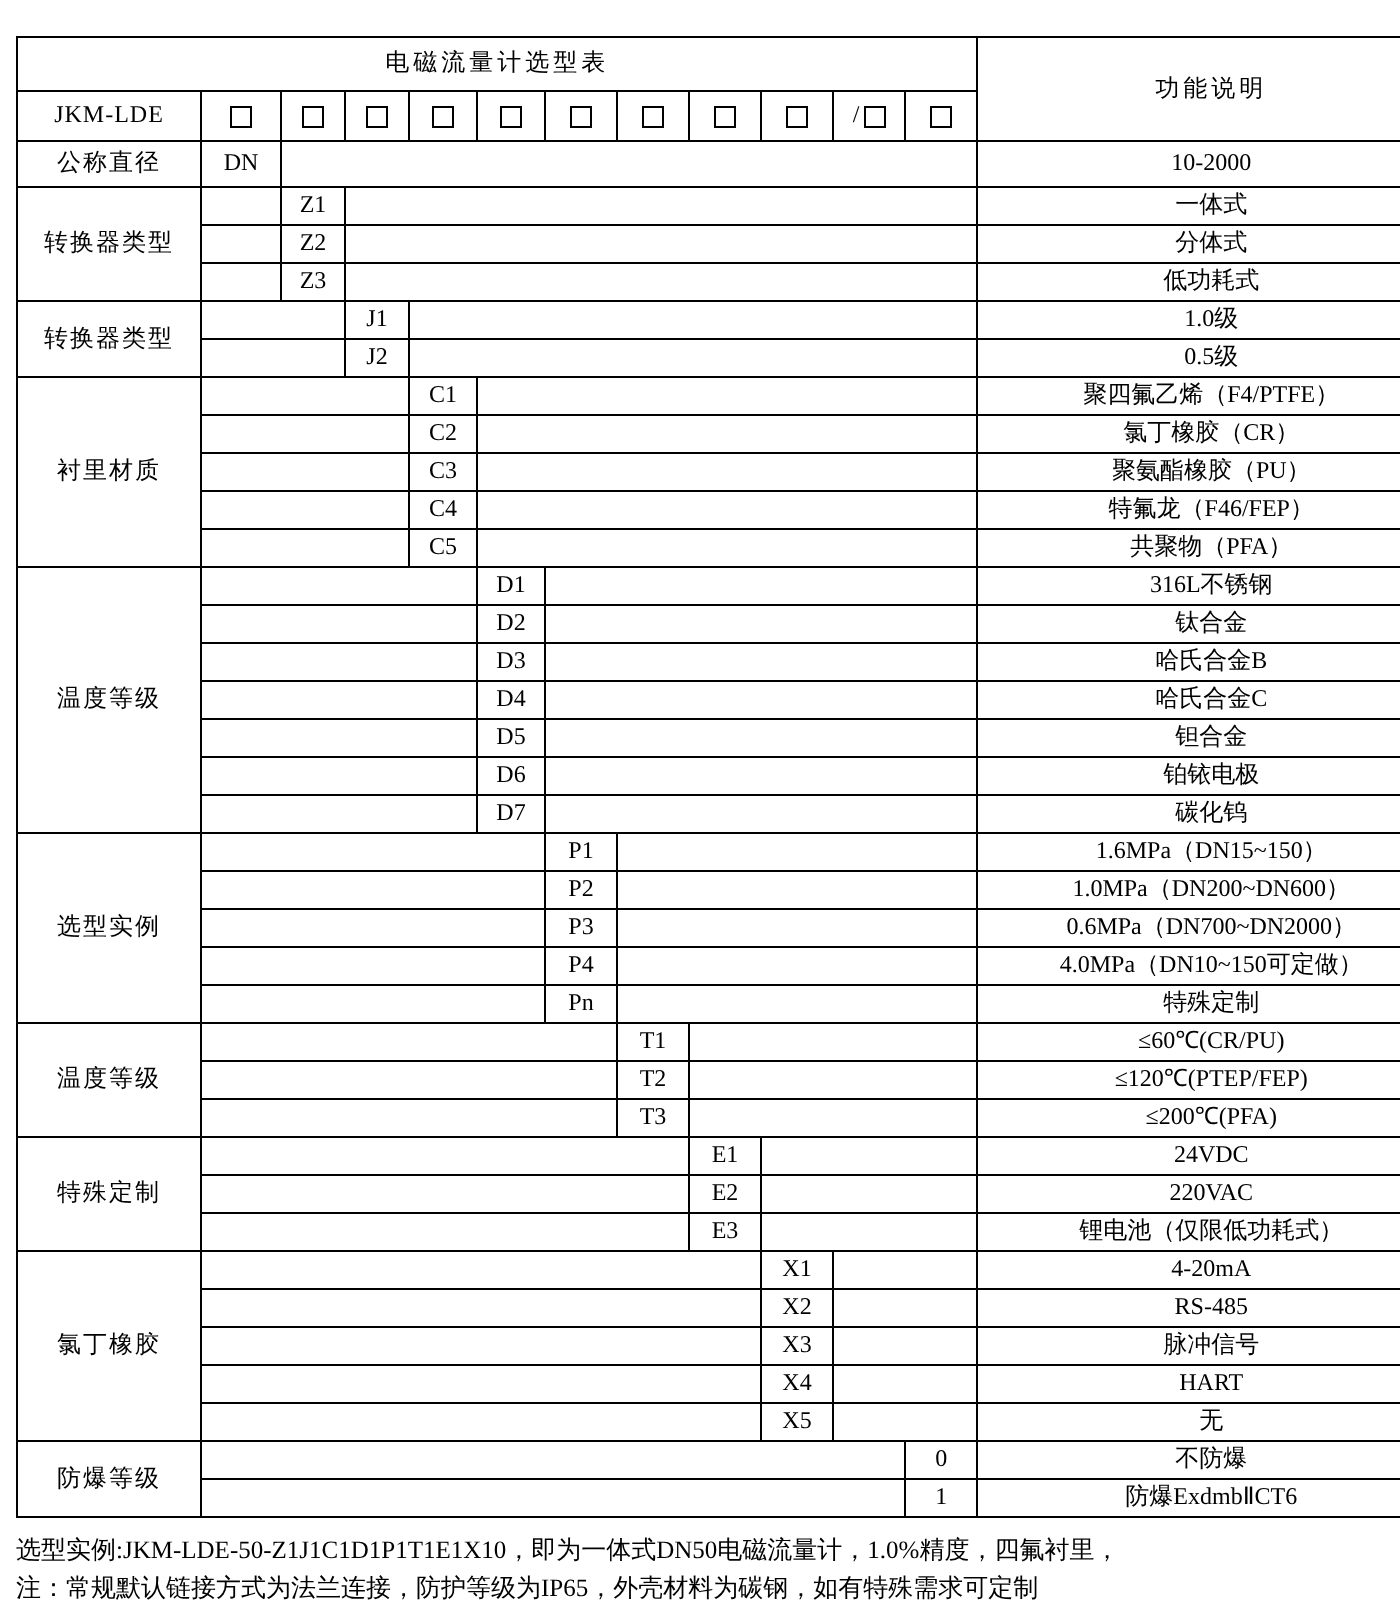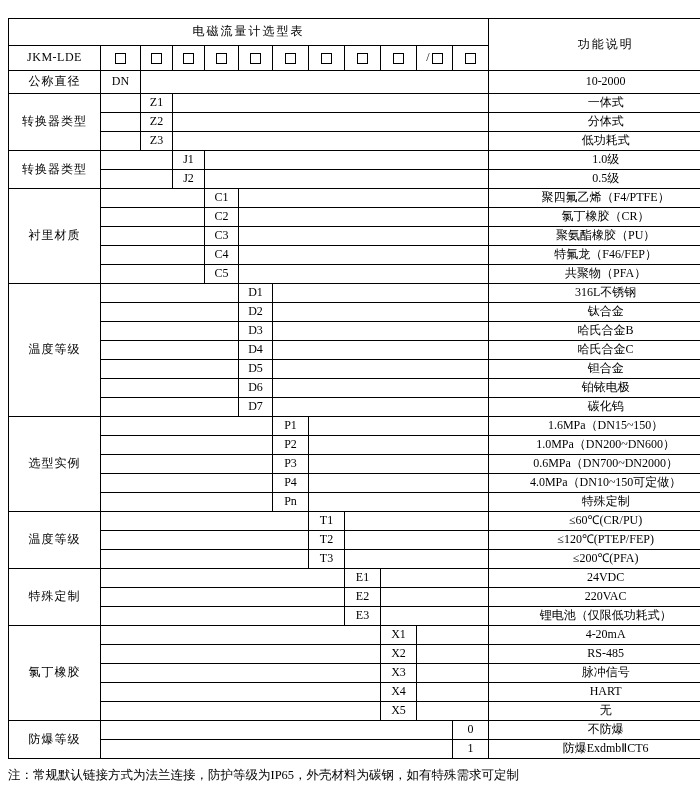--- a/index.html
+++ b/index.html
@@ -409,16 +409,17 @@
     <tr>
       <td class="blank" colspan="10"></td>
       <td class="code">1</td>
       <td class="desc">防爆ExdmbⅡCT6</td>
     </tr>
 
   </tbody>
     </table>
 
   <div class="notes">
+    <div>选型实例:JKM-LDE-50-Z1J1C1D1P1T1E1X10，即为一体式DN50电磁流量计，1.0%精度，四氟衬里，</div>
     <div>注：常规默认链接方式为法兰连接，防护等级为IP65，外壳材料为碳钢，如有特殊需求可定制</div>
   </div>
 
 </div>
 
 </body></html>

